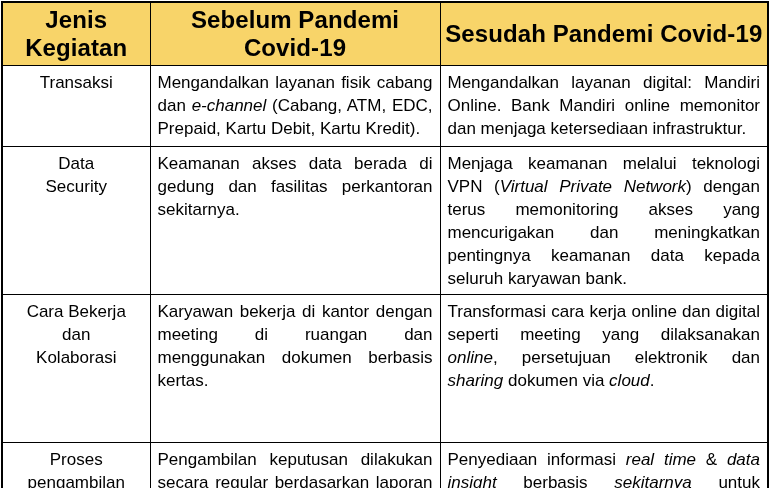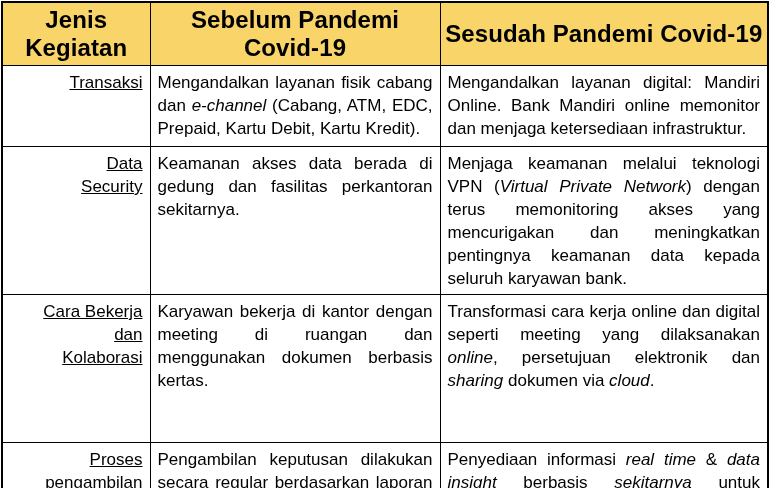--- a/index.html
+++ b/index.html
@@ -40,23 +40,22 @@
     letter-spacing: 0.1px;
   }
   table.cmp td {
     vertical-align: top;
     font-size: 17px;
     line-height: 23px;
     padding: 5px 7px 4px 7px;
   }
   td.cat {
     white-space: pre-line;
-    text-align: right;
+    text-align: center;
     line-height: 25px;
-    text-decoration: underline;
   }
   td.txt {
     text-align: justify;
     margin-top: 44px;
   }
   td.txt em {
     font-style: italic;
   }
   tbody tr:nth-child(1) td { height: 81px; }
   tbody tr:nth-child(2) td { height: 95px; }

